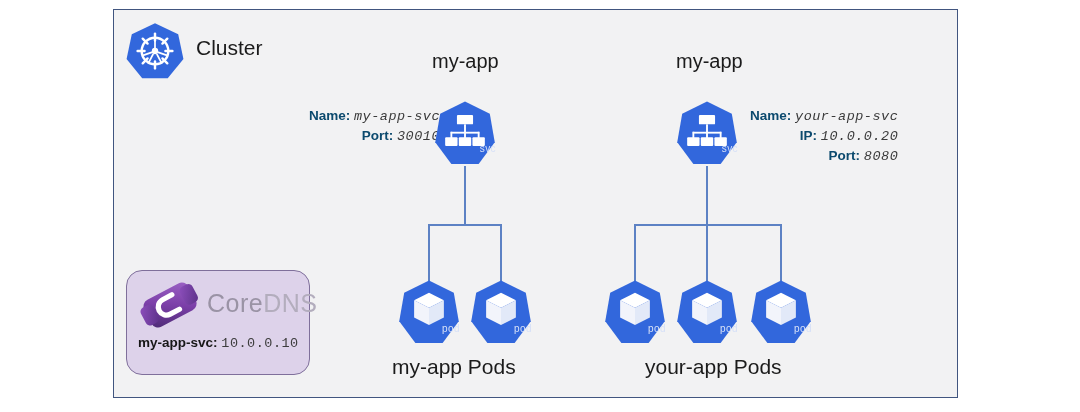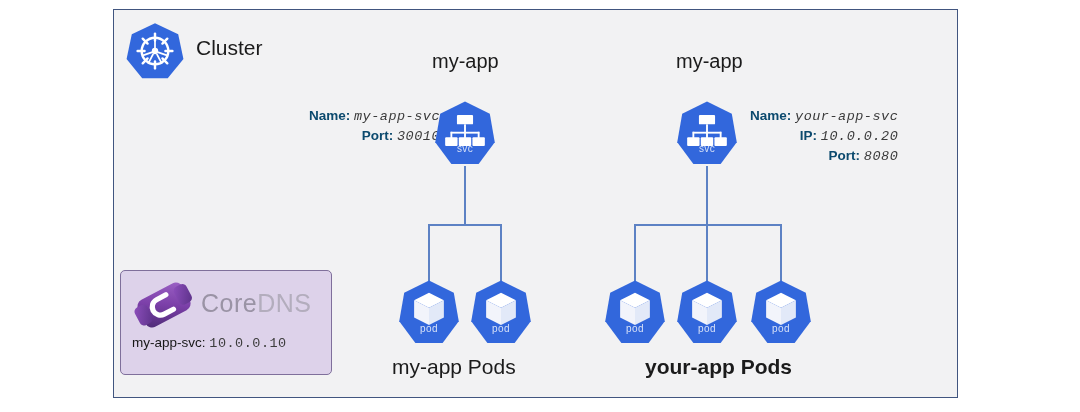--- a/index.html
+++ b/index.html
@@ -64,21 +64,21 @@
   
   .node {
     position: absolute;
     width: 62px;
     height: 66px;
   }
   .node svg { display: block; }
   .node-text {
     position: absolute;
     width: 100%;
-    text-align: center;
+    text-align: right;
     color: #d6e0f7;
     font-size: 10px;
     letter-spacing: 0.4px;
   }
   .svc .node-text { bottom: 12px; }
   .pod .node-text { bottom: 11px; }
   
   .detail {
     position: absolute;
     font-size: 13.5px;
@@ -102,27 +102,27 @@
   
   .conn {
     position: absolute;
     background: #5d82c4;
   }
   .v-line { width: 2px; }
   .h-line { height: 2px; }
   
   .coredns-box {
     position: absolute;
-    left: 120px;
+    left: 126px;
     top: 270px;
-    width: 212px;
+    width: 184px;
     height: 105px;
     background: #ddd2ea;
     border: 1.5px solid #7f6f9b;
-    border-radius: 5px;
+    border-radius: 16px;
     box-sizing: border-box;
   }
   .coredns-logo {
     position: absolute;
     left: 10px;
     top: 6px;
     width: 66px;
     height: 56px;
   }
   .coredns-word {
@@ -136,21 +136,21 @@
   .coredns-word .dns { color: #b3adbd; }
   .dns-rows {
     position: absolute;
     left: 11px;
     top: 62px;
     font-size: 13.5px;
     line-height: 20px;
     white-space: nowrap;
   }
   .dns-rows .k {
-    font-weight: normal;
+    font-weight: bold;
     color: #171717;
     text-align: right;
   }
   .dns-rows .v {
     font-family: "Liberation Mono", monospace;
     color: #3d3d3d;
     letter-spacing: 0.5px;
   }
 </style>
 </head>
@@ -313,21 +313,21 @@
     <svg viewBox="0 0 100 106" width="62" height="66">
       <polygon points="50,2 90,22 98,68 72,103 28,103 2,68 10,22" fill="#3267dc"></polygon>
       <g>
         <polygon points="50,22 74,34 50,46 26,34" fill="#ffffff"></polygon>
         <polygon points="26,34 50,46 50,74 26,62" fill="#f2f4fb"></polygon>
         <polygon points="74,34 50,46 50,74 74,62" fill="#e2e9f8"></polygon>
       </g>
     </svg>
     <span class="node-text">pod</span>
   </div>
-  <div class="caption" style="left:645px; top:355px;font-weight:bold;">your-app Pods</div>
+  <div class="caption" style="left:645px; top:355px;">your-app Pods</div>
 
   <div class="coredns-box">
     <div class="coredns-logo">
       <svg viewBox="0 0 110 96" width="66" height="56">
         <defs>
           <linearGradient id="cdgrad" x1="0" y1="1" x2="1" y2="0">
             <stop offset="0%" stop-color="#4b2a73"></stop>
             <stop offset="50%" stop-color="#7b3fa8"></stop>
             <stop offset="100%" stop-color="#9d63c6"></stop>
           </linearGradient>

